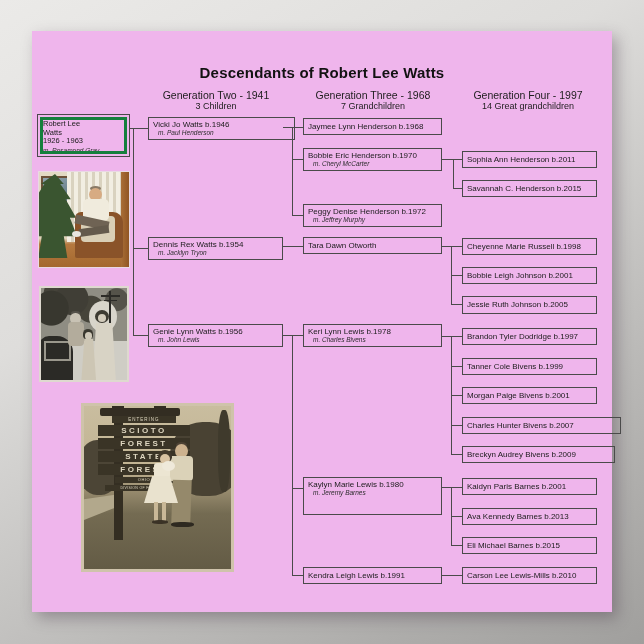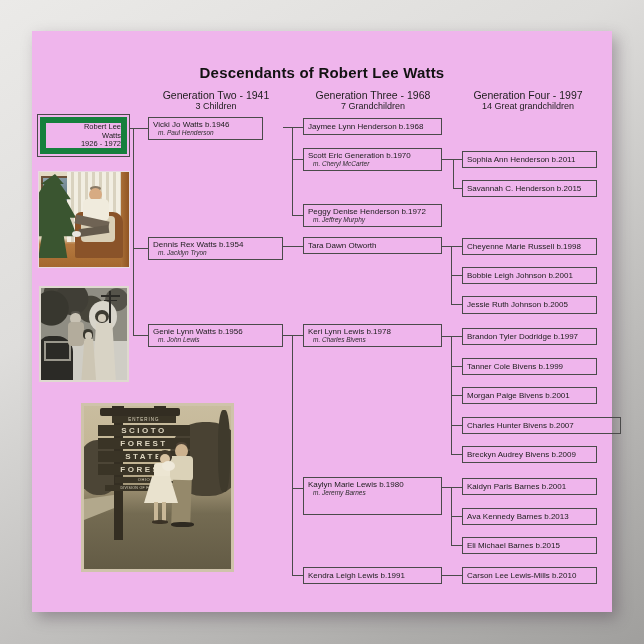--- a/index.html
+++ b/index.html
@@ -26,21 +26,21 @@
   }
   .pname{font-size:8px;line-height:9px;color:#1b1b1b;white-space:nowrap;}
   .one .pname{line-height:12px;}
   .pspouse{font-size:6.5px;font-style:italic;line-height:8px;margin-left:5px;color:#2b2b2b;white-space:nowrap;}
   .rootbox{
     position:absolute;left:5px;top:83px;width:93px;height:43px;
     border:1px solid #4a4a4a;box-sizing:border-box;
   }
   .rootinner{
     position:absolute;left:2px;top:2px;right:2px;bottom:2px;
-    border:6px solid #15803d;text-align:right;overflow:hidden;
+    border:3px solid #15803d;text-align:left;overflow:hidden;
   }
   .rname{font-size:7.5px;line-height:8.5px;color:#1b1b1b;}
   .rspouse{font-size:6.5px;font-style:italic;line-height:8px;color:#2b2b2b;margin-top:1px;}
   .ln{position:absolute;background:#4a4a4a;}
   .h{height:1px;} .v{width:1px;}
 
   
   .photo{position:absolute;overflow:hidden;}
   .photo *{position:absolute;}
 
@@ -135,43 +135,43 @@
   </div>
   <div class="genhead" style="left:416px">
     <div class="gh1">Generation Four - 1997</div>
     <div class="gh2">14 Great grandchildren</div>
   </div>
 
   <div class="rootbox">
     <div class="rootinner">
       <div class="rname">Robert Lee</div>
       <div class="rname">Watts</div>
-      <div class="rname">1926 - 1972</div>
+      <div class="rname">1926 - 1963</div>
       <div class="rspouse">m. Rosamond Gray</div>
     </div>
   </div>
 
-  <div class="pbox two" style="left:116px;top:86px;width:115px;height:23px">
+  <div class="pbox two" style="left:116px;top:86px;width:147px;height:23px">
     <div class="pname">Vicki Jo Watts b.1946</div>
     <div class="pspouse">m. Paul Henderson</div>
   </div>
   <div class="pbox two" style="left:116px;top:206px;width:135px;height:23px">
     <div class="pname">Dennis Rex Watts b.1954</div>
     <div class="pspouse">m. Jacklyn Tryon</div>
   </div>
   <div class="pbox two" style="left:116px;top:293px;width:135px;height:23px">
     <div class="pname">Genie Lynn Watts b.1956</div>
     <div class="pspouse">m. John Lewis</div>
   </div>
 
   <div class="pbox one" style="left:271px;top:87px;width:139px;height:17px">
     <div class="pname">Jaymee Lynn Henderson b.1968</div>
   </div>
   <div class="pbox two" style="left:271px;top:117px;width:139px;height:23px">
-    <div class="pname">Scott Eric Generation b.1970</div>
+    <div class="pname">Bobbie Eric Henderson b.1970</div>
     <div class="pspouse">m. Cheryl McCarter</div>
   </div>
   <div class="pbox two" style="left:271px;top:173px;width:139px;height:23px">
     <div class="pname">Peggy Denise Henderson b.1972</div>
     <div class="pspouse">m. Jeffrey Murphy</div>
   </div>
   <div class="pbox one" style="left:271px;top:206px;width:139px;height:17px">
     <div class="pname">Tara Dawn Otworth</div>
   </div>
   <div class="pbox two" style="left:271px;top:293px;width:139px;height:23px">
@@ -206,21 +206,21 @@
   </div>
   <div class="pbox one" style="left:430px;top:327px;width:135px;height:17px">
     <div class="pname">Tanner Cole Bivens b.1999</div>
   </div>
   <div class="pbox one" style="left:430px;top:356px;width:135px;height:17px">
     <div class="pname">Morgan Paige Bivens b.2001</div>
   </div>
   <div class="pbox one" style="left:430px;top:386px;width:159px;height:17px">
     <div class="pname">Charles Hunter Bivens b.2007</div>
   </div>
-  <div class="pbox one" style="left:430px;top:415px;width:135px;height:17px">
+  <div class="pbox one" style="left:430px;top:415px;width:153px;height:17px">
     <div class="pname">Breckyn Audrey Bivens b.2009</div>
   </div>
   <div class="pbox one" style="left:430px;top:447px;width:135px;height:17px">
     <div class="pname">Kaidyn Paris Barnes b.2001</div>
   </div>
   <div class="pbox one" style="left:430px;top:477px;width:135px;height:17px">
     <div class="pname">Ava Kennedy Barnes b.2013</div>
   </div>
   <div class="pbox one" style="left:430px;top:506px;width:135px;height:17px">
     <div class="pname">Eli Michael Barnes b.2015</div>

